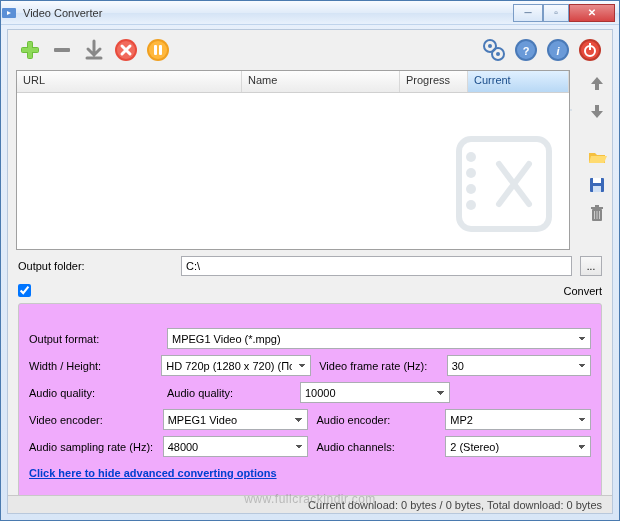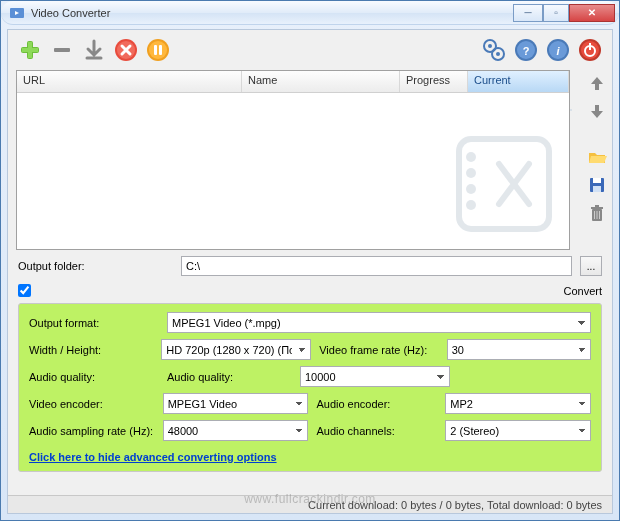--- a/index.html
+++ b/index.html
@@ -1,20 +1,20 @@
 <!DOCTYPE html>
 <html><head>
 <meta charset="utf-8">
 <style>
 * { box-sizing: border-box; margin: 0; padding: 0; font-family: "Segoe UI", Tahoma, sans-serif; font-size: 11px; }
 body { background: #fff; width: 620px; height: 521px; overflow: hidden; }
 
 .window { width: 620px; height: 521px; border: 1px solid #4a7aaf; background: linear-gradient(to bottom, #e8f0fb 0%, #d8e6f7 100%); position: relative; }
 
-.titlebar { height: 24px; background: linear-gradient(to bottom, #f8fbff 0%, #e1ecf9 50%, #d4e3f5 51%, #e8f1fc 100%); display: flex; align-items: center; padding: 0 4px 0 8px; border-bottom: 1px solid #c0d4ec; border-radius: 14px; }
+.titlebar { height: 24px; background: linear-gradient(to bottom, #f8fbff 0%, #e1ecf9 50%, #d4e3f5 51%, #e8f1fc 100%); display: flex; align-items: center; padding: 0 4px 0 0; border-bottom: 1px solid #c0d4ec; }
 .titlebar .icon { width: 16px; height: 16px; margin-right: 6px; }
 .titlebar .title { flex: 1; color: #333; }
 .winbtns { display: flex; gap: 0; }
 .winbtn { width: 30px; height: 18px; border: 1px solid #7a9cc6; background: linear-gradient(to bottom, #f5f9fe, #d9e7f8); display: flex; align-items: center; justify-content: center; color: #3a5a80; font-weight: bold; font-size: 10px; cursor: pointer; }
 .winbtn.max { width: 26px; }
 .winbtn.close { width: 46px; background: linear-gradient(to bottom, #e78b8b, #d64545); color: #fff; border-color: #a33; }
 
 .content { position: absolute; top: 28px; left: 6px; right: 6px; bottom: 6px; background: #f0f0f0; border: 1px solid #b8c8dc; }
 
 .toolbar { height: 40px; display: flex; align-items: center; padding: 4px 8px; gap: 4px; background: #f0f0f0; }
@@ -36,21 +36,21 @@
 .sbtn { width: 22px; height: 22px; display: flex; align-items: center; justify-content: center; cursor: pointer; }
 
 .outputrow { display: flex; align-items: center; padding: 6px 10px; gap: 8px; }
 .outputrow label { width: 155px; }
 .txtinput { flex: 1; height: 20px; border: 1px solid #abadb3; padding: 2px 4px; background: #fff; }
 .browsebtn { width: 22px; height: 20px; border: 1px solid #abadb3; background: linear-gradient(to bottom, #f8f8f8, #e8e8e8); cursor: pointer; font-size: 10px; }
 
 .chkrow { padding: 2px 10px 6px; display: flex; align-items: center; gap: 0; justify-content: space-between; }
 .chkrow input { width: 13px; height: 13px; }
 
-.optbox { margin: 0 10px 6px; border: 1px solid #c8c8c8; border-radius: 3px; padding: 8px 10px; background: #bef264; }
+.optbox { margin: 0 10px 6px; border: 1px solid #c8c8c8; border-radius: 3px; padding: 24px 10px; background: #f0abfc; }
 .optrow { display: flex; align-items: center; margin-bottom: 6px; gap: 8px; }
 .optrow label { width: 130px; }
 .optrow label.r { width: 125px; }
 .combo { height: 21px; border: 1px solid #abadb3; background: #fff; padding: 1px 18px 1px 4px; position: relative; appearance: none; background-image: linear-gradient(45deg, transparent 50%, #555 50%), linear-gradient(135deg, #555 50%, transparent 50%); background-position: right 8px center, right 4px center; background-size: 4px 4px, 4px 4px; background-repeat: no-repeat; }
 .combo.w1 { width: 150px; }
 .combo.full { flex: 1; }
 .advlink { color: #0040d0; text-decoration: underline; font-weight: bold; cursor: pointer; margin-top: 4px; display: inline-block; }
 
 .statusbar { position: absolute; bottom: 0; left: 0; right: 0; height: 18px; background: #e8e8e8; border-top: 1px solid #c8c8c8; display: flex; align-items: center; justify-content: flex-end; padding: 8px 10px; color: #444; font-size: 10px; }
 

